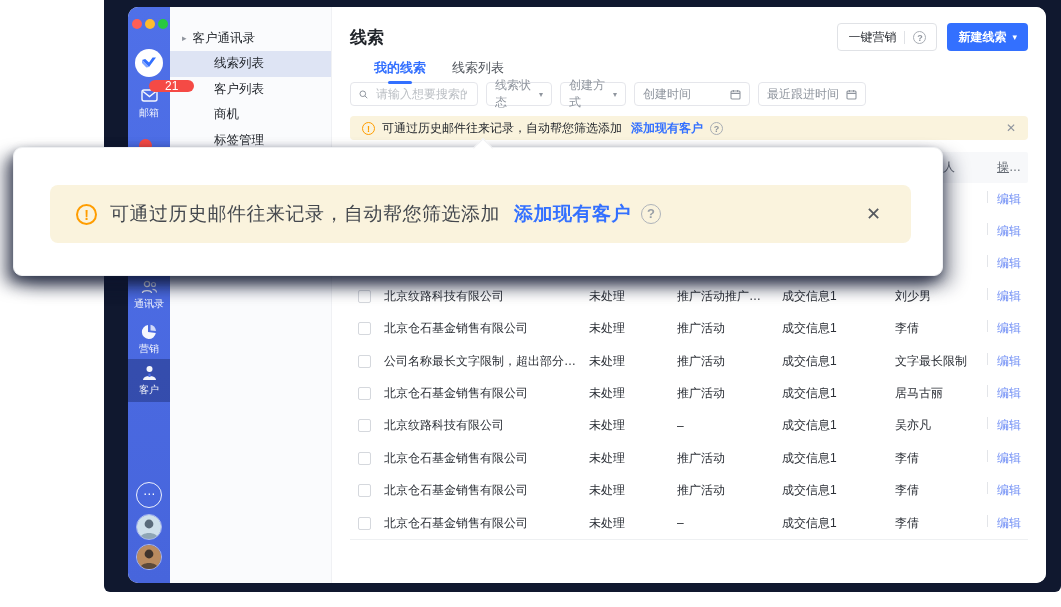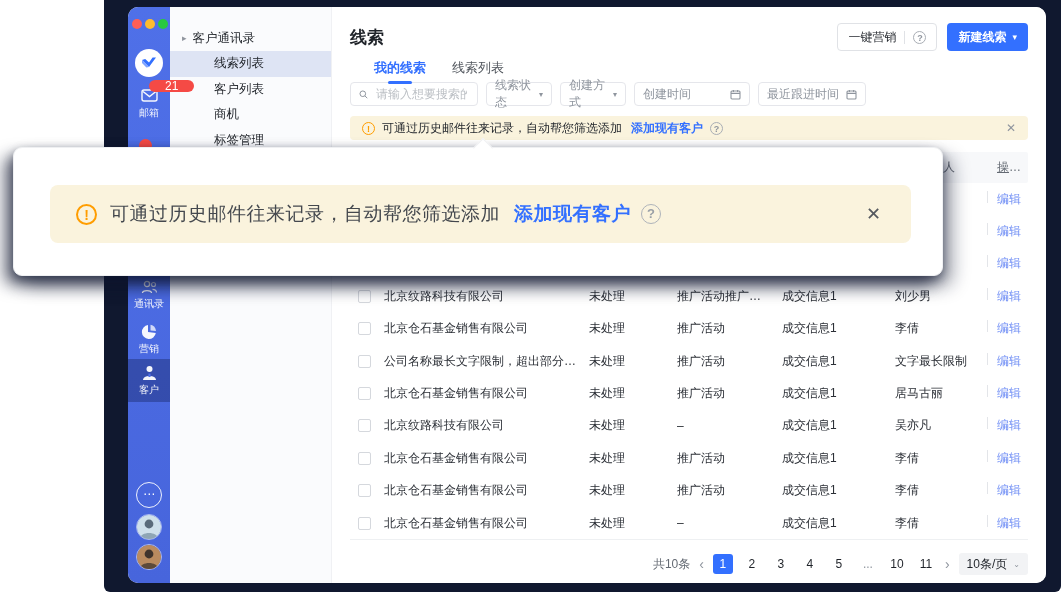--- a/index.html
+++ b/index.html
@@ -405,37 +405,20 @@
           <span class="td">–</span>
           <span class="td">成交信息1</span>
           <span class="td">李倩</span>
           <span class="action-cell">
               <i class="vdiv"></i>
               <a class="edit-link">编辑</a>
             </span>
         </div>
       </div>
 
-      <div class="pagination">
-        <span>共10条</span>
-        <span class="pg-chev">‹</span>
-        <span class="pg-num active">1</span>
-        <span class="pg-num">2</span>
-        <span class="pg-num">3</span>
-        <span class="pg-num">4</span>
-        <span class="pg-num">5</span>
-        <span class="pg-num pg-ellipsis">...</span>
-        <span class="pg-num">10</span>
-        <span class="pg-num">11</span>
-        <span class="pg-chev">›</span>
-        <div class="pg-size">
-          <span>10条/页</span>
-          <span class="sel-caret">⌄</span>
-        </div>
-      </div>
     </div>
   </div>
 
   <div class="popup">
     <div class="popup-banner">
       <span class="pw-warn">!</span>
       <span class="pw-text">可通过历史邮件往来记录，自动帮您筛选添加</span>
       <span class="pw-link">添加现有客户</span>
       <span class="pw-q">?</span>
       <span class="pw-close">✕</span>

